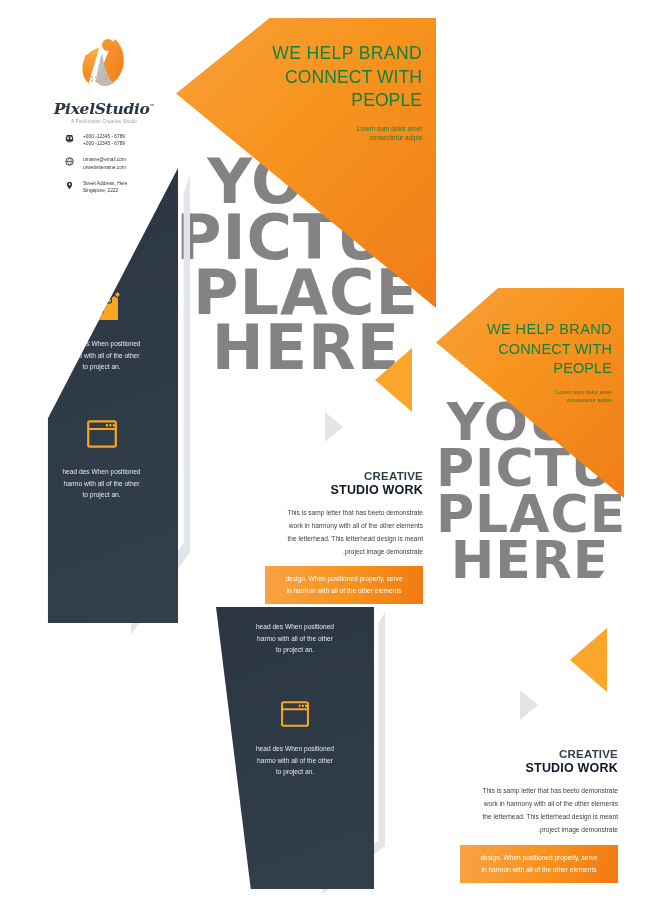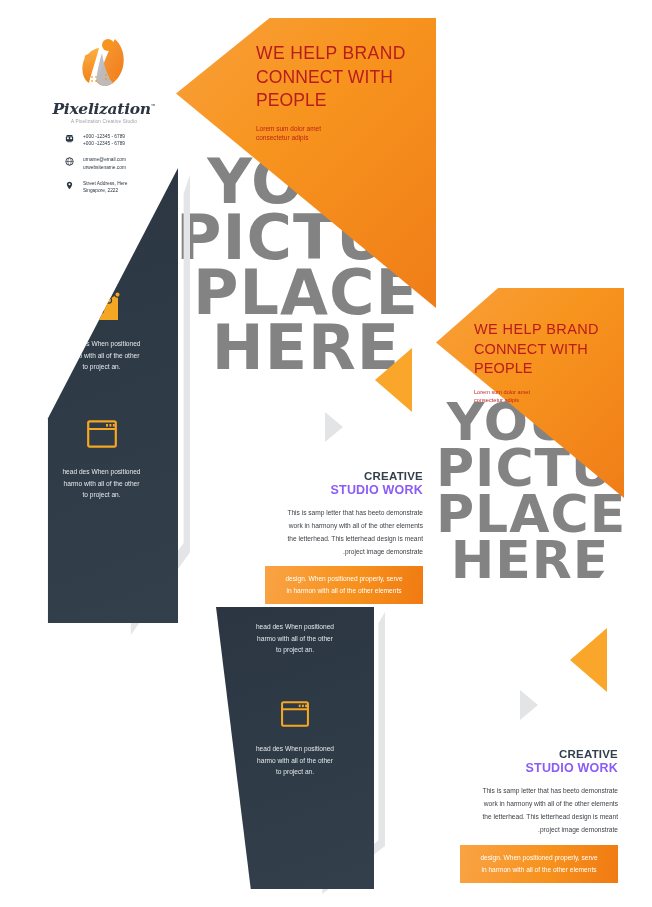--- a/index.html
+++ b/index.html
@@ -29,21 +29,21 @@
     text-align:center;
     -webkit-text-stroke:0px;
   }
 
   
   .orange-wedge{
     position:absolute;
     background:linear-gradient(135deg,#f9a03b 0%,#f7941e 40%,#f07d18 100%);
   }
 
-  .hdr{position:absolute;text-align:left;color:#b91c1c;}
+  .hdr{position:absolute;text-align:right;color:#15803d;}
   .hdr .l1{font-weight:300;letter-spacing:.4px;}
   .hdr .l2,.hdr .l3{font-weight:400;letter-spacing:.1px;}
   .hdr .sub{font-weight:400;opacity:.95;line-height:1.45;}
 
   
   .darkpanel{
     position:absolute;
     background:linear-gradient(160deg,#2b3642 0%,#2e3a46 45%,#333f4b 100%);
     color:#e8ecf0;
   }
@@ -53,21 +53,21 @@
   }
   .ico{position:absolute;left:0;width:100%;text-align:center;}
   .ico svg{display:inline-block;}
 
   
   .shadow-strip{position:absolute;background:#e3e5e7;}
 
   
   .cw{position:absolute;text-align:right;}
   .cw .t1{color:#333f4b;font-weight:700;letter-spacing:.2px;}
-  .cw .t2{color:#8b5cf6;font-weight:700;letter-spacing:.2px;}
+  .cw .t2{color:#0f172a;font-weight:700;letter-spacing:.2px;}
   .cw .body{color:#3b3f44;line-height:1.95;font-weight:400;}
   .cta{
     position:absolute;
     background:linear-gradient(100deg,#f9a345 0%,#f7921d 55%,#f07a12 100%);
     color:#ffffff;text-align:center;line-height:1.85;font-weight:400;
   }
 
   
   .tri-orange{position:absolute;width:0;height:0;}
   .tri-grey{position:absolute;width:0;height:0;}
@@ -177,21 +177,21 @@
           <rect x="26" y="44" width="2" height="2"></rect>
         <rect x="36" y="38" width="2" height="2"></rect>
           <rect x="40" y="38" width="2" height="2"></rect>
           <rect x="44" y="38" width="2" height="2"></rect>
         <rect x="36" y="42" width="2" height="2"></rect>
           <rect x="40" y="42" width="2" height="2"></rect>
           <rect x="44" y="42" width="2" height="2"></rect>
       </g>
     </svg>
     <div class="logo-name" style="font-size:15.5px;margin-top:3px;">
-      <span>Pixelization</span><span class="logo-tm">™</span>
+      <span>PixelStudio</span><span class="logo-tm">™</span>
     </div>
     <div class="logo-tag" style="font-size:4.6px;margin-top:1px;">A Pixelization Creative Studio</div>
   </div>
 
   <div class="contact" style="left:62px;top:133px;width:110px;">
     <div class="crow">
       <span class="ci">
         <svg width="9" height="9" viewBox="0 0 16 16" aria-hidden="true">
           <rect x="1.5" y="4" width="13" height="9" rx="1.4" fill="#2b3642"></rect>
           <rect x="3.6" y="6" width="3.2" height="3.2" fill="#fff"></rect>

